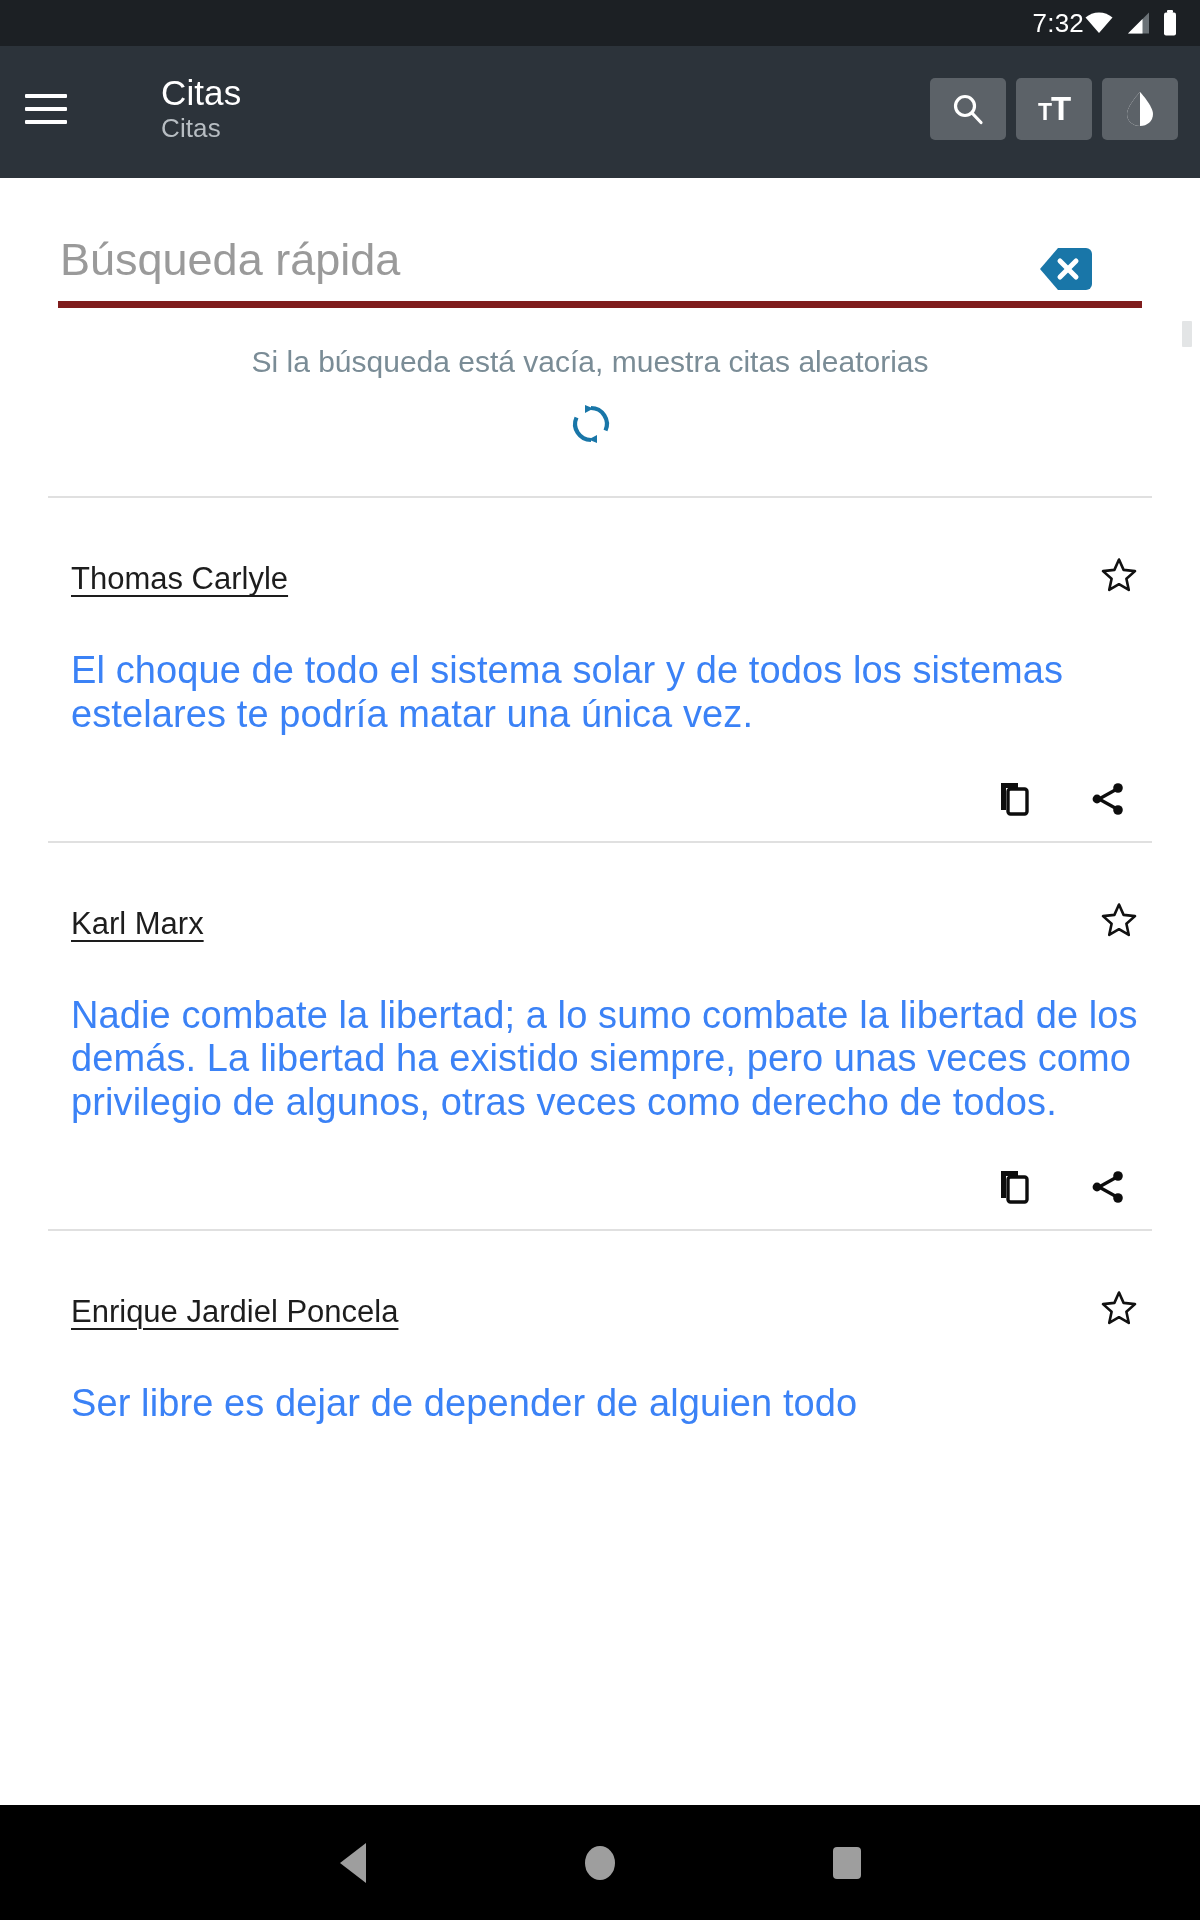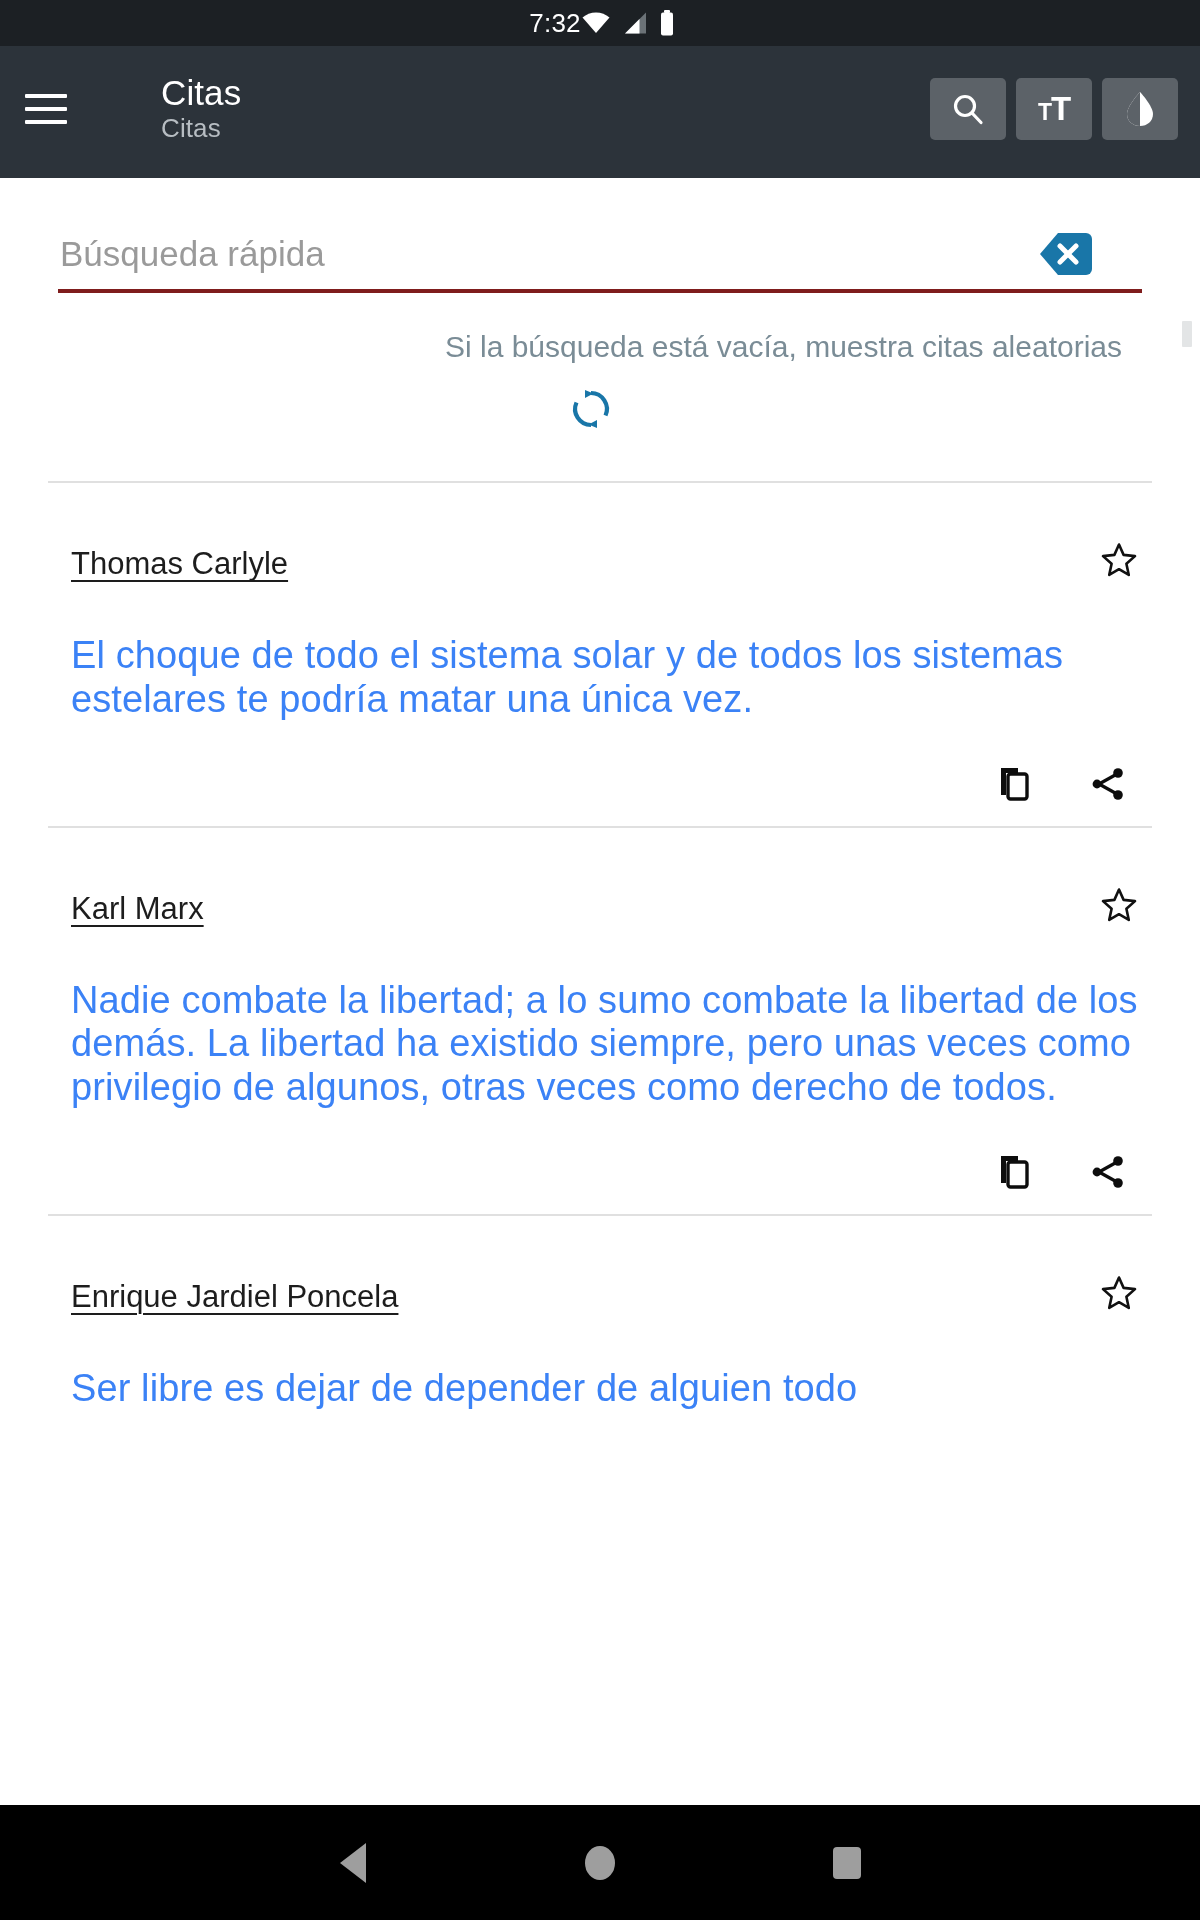--- a/index.html
+++ b/index.html
@@ -20,21 +20,21 @@
     display: flex;
     flex-direction: column;
   }
 
   
   .status-bar {
     height: 46px;
     background: #1c2024;
     display: flex;
     align-items: center;
-    justify-content: center;
+    justify-content: flex-end;
     padding: 0 22px 0 26px;
     flex: 0 0 auto;
   }
   .status-time {
     color: #ffffff;
     font-size: 26px;
     font-weight: 400;
     letter-spacing: .2px;
     line-height: 1;
   }
@@ -142,41 +142,41 @@
   .search-row {
     position: relative;
     display: flex;
     align-items: flex-end;
   }
   .search-input {
     width: 100%;
     border: none;
     outline: none;
     background: transparent;
-    border-bottom: 4px solid #7f1d1d;
+    border-bottom: 7px solid #7f1d1d;
     font-family: "Liberation Sans", sans-serif;
-    font-size: 35px;
+    font-size: 45px;
     color: #222;
     padding: 0 90px 14px 2px;
     line-height: 1.2;
   }
   .search-input::placeholder { color: #9a9a9a; opacity: 1; }
 
   .clear-badge {
     position: absolute;
     right: 50px;
     bottom: 18px;
     width: 52px;
     height: 42px;
     cursor: pointer;
   }
   .clear-badge svg { display: block; }
 
   .hint-text {
-    text-align: right;
+    text-align: center;
     color: #7a8c96;
     font-size: 30px;
     margin-top: 36px;
     line-height: 1.2;
     padding-right: 20px;
   }
 
   .refresh-wrap {
     display: flex;
     justify-content: center;

